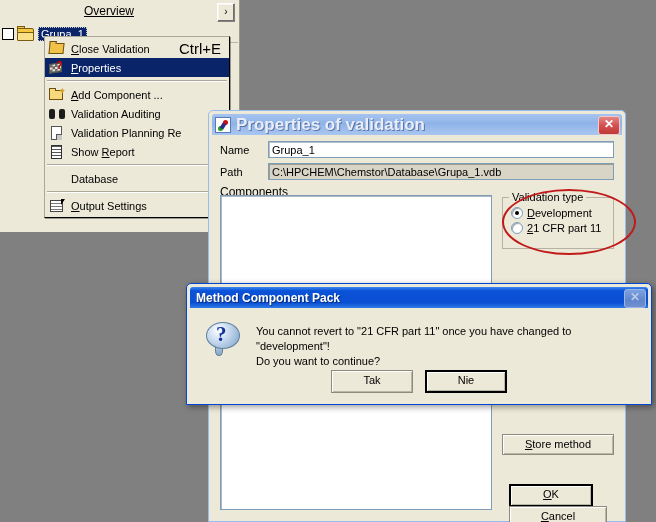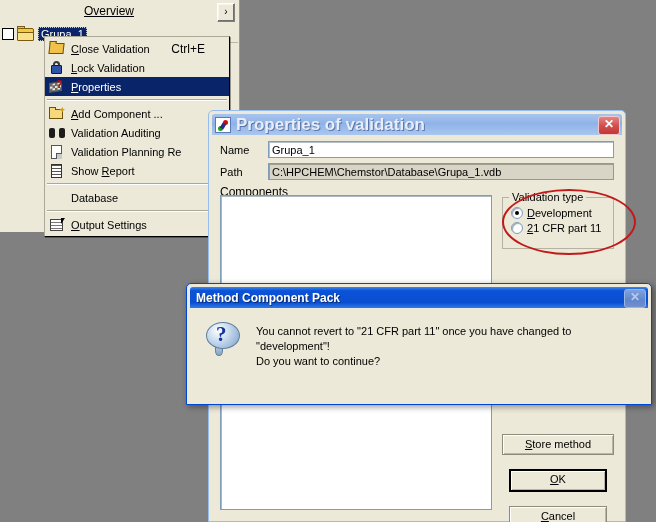--- a/index.html
+++ b/index.html
@@ -151,22 +151,22 @@
   .menu-icon {
     width: 20px;
     min-width: 20px;
     height: 16px;
     position: relative;
     margin-right: 4px;
   }
   .menu-label { flex: 1; }
   .menu-accel {
     margin-left: auto;
-    padding-right: 24px;
-    font-size: 12px;
+    padding-right: 8px;
+    font-size: 15px;
   }
   .menu-sep {
     height: 1px;
     background: #aca899;
     margin: 3px 2px 3px 2px;
     border-bottom: 1px solid #fff;
   }
   .u { text-decoration: underline; }
 
   
@@ -457,22 +457,22 @@
     border: 2px solid #000;
     line-height: 17px;
   }
   #btn-store-method {
     position: absolute;
     left: 290px; top: 299px;
     width: 112px; height: 21px;
   }
   #btn-ok {
     position: absolute;
-    left: 297px; top: 334px;
-    width: 98px; height: 23px;
+    left: 297px; top: 349px;
+    width: 84px; height: 23px;
   }
   #btn-cancel {
     position: absolute;
     left: 297px; top: 371px;
     width: 98px; height: 21px;
   }
 
   
   #msgbox {
     position: absolute;
@@ -600,27 +600,20 @@
 <div id="context-menu">
 
   <div class="menu-item">
     <span class="menu-icon">
         <span class="ic-openfolder"></span>
       </span>
     <span class="menu-label"><span class="u">C</span><span>lose Validation</span></span>
     <span class="menu-accel">Ctrl+E</span>
   </div>
 
-  <div class="menu-item">
-    <span class="menu-icon">
-      <span class="ic-lock-shackle"></span>
-        <span class="ic-lock-body"></span>
-    </span>
-    <span class="menu-label"><span class="u">L</span><span>ock Validation</span></span>
-  </div>
 
   <div class="menu-item selected">
     <span class="menu-icon">
       <span class="ic-flag"></span>
         <span class="ic-flagq">?</span>
     </span>
     <span class="menu-label"><span class="u">P</span><span>roperties</span></span>
   </div>
 
   <div class="menu-sep"></div>
@@ -737,14 +730,18 @@
       <span id="question-icon">
         <span class="tail"></span>
           <span class="bubble"></span>
           <span class="qm">?</span>
       </span>
       <span id="msgbox-text">
         <span>You cannot revert to "21 CFR part 11" once you have changed to "development"!</span><br>
         <span>Do you want to continue?</span>
       </span>
     </div>
+    <div id="msgbox-buttons">
+      <div id="btn-yes" class="win-button">Tak</div>
+      <div id="btn-no" class="win-button default">Nie</div>
+    </div>
   </div>
 </div>
 
 </body></html>

